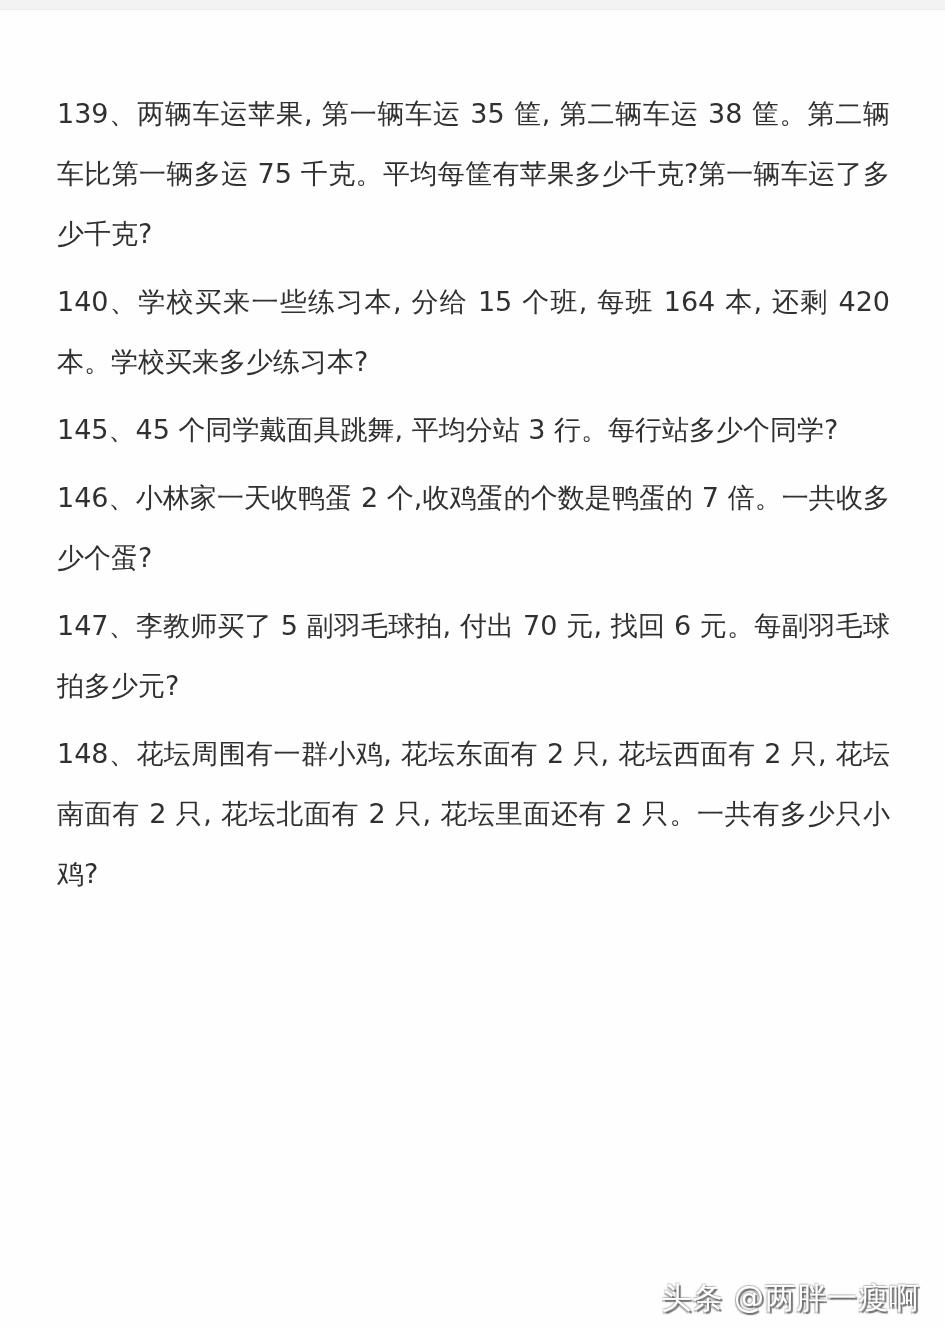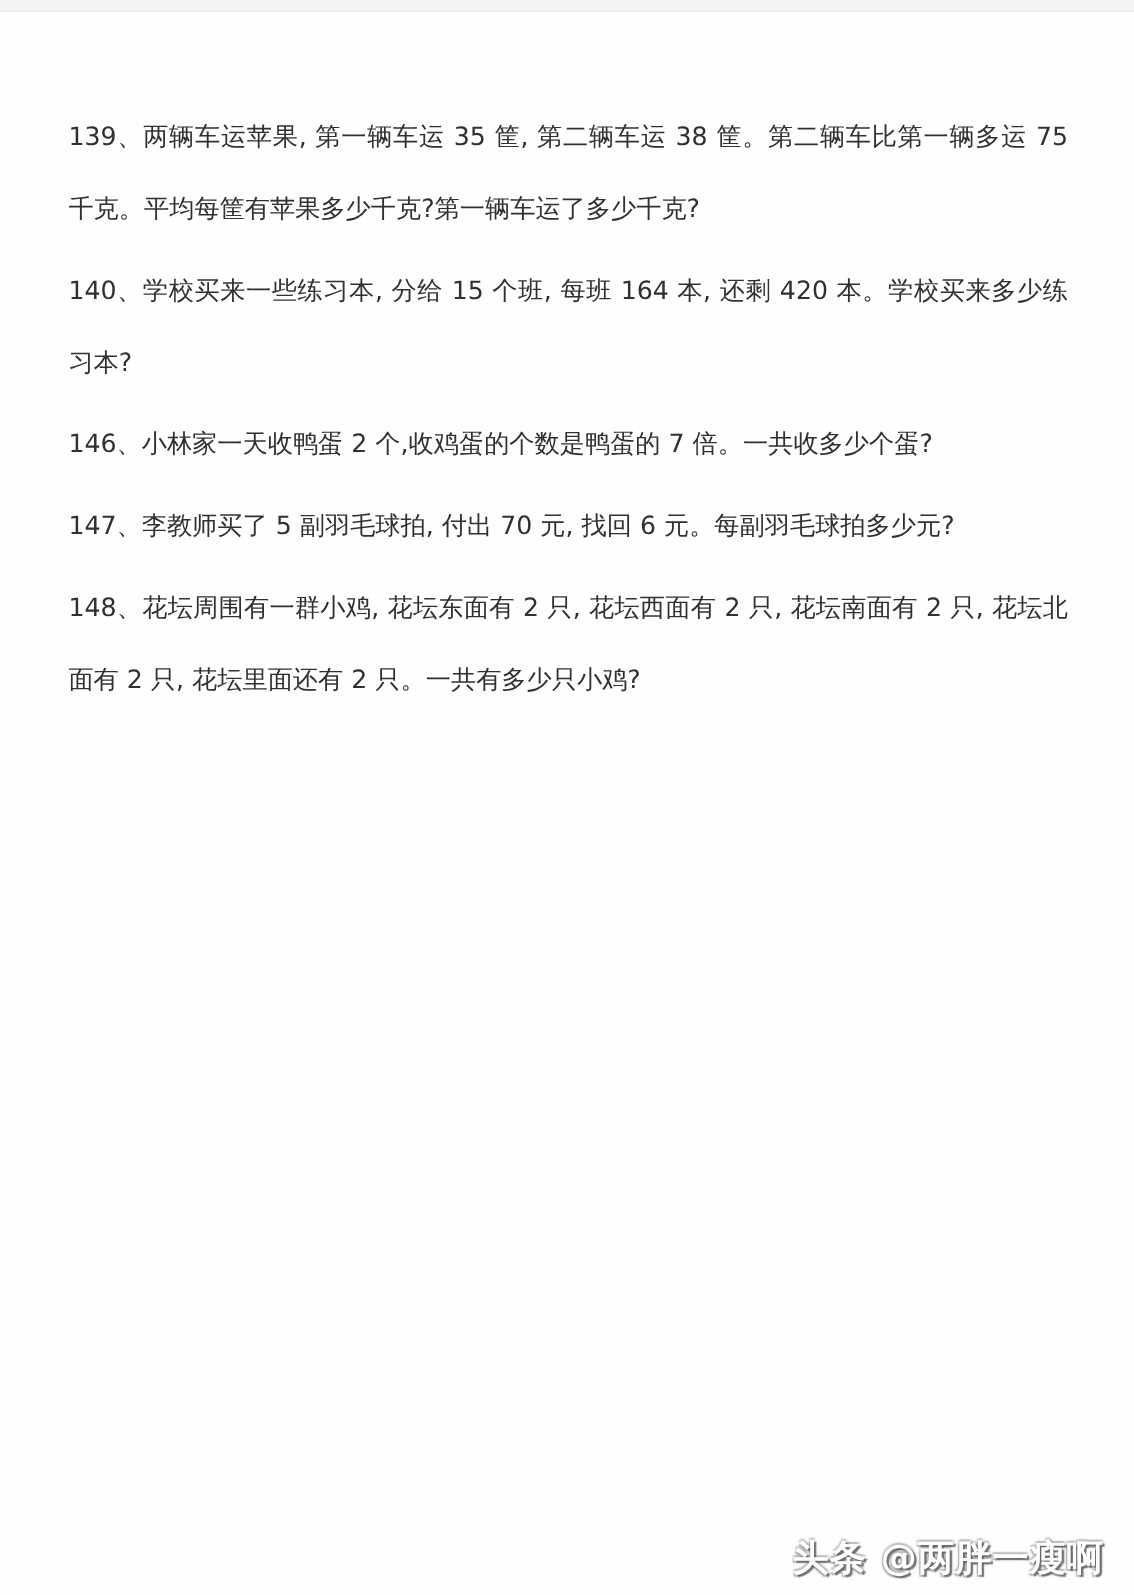--- a/index.html
+++ b/index.html
@@ -23,50 +23,51 @@
     background: #f3f3f3;
     border-bottom: 1px solid #ececec;
   }
   .content {
     position: absolute;
     top: 84px;
     left: 57px;
     right: 55px;
   }
   p.problem {
-    font-size: 21px;
+    font-size: 27px;
     line-height: 60px;
     margin: 0 0 8px 0;
     color: #303030;
     text-align: justify;
     font-weight: 500;
     word-break: break-all;
   }
   .watermark {
     position: absolute;
     right: 25px;
     bottom: 10px;
     font-size: 30px;
-    font-weight: bold;
+    font-weight: normal;
     color: #ffffff;
     letter-spacing: 1px;
     text-shadow:
       2px 2px 1px rgba(90, 90, 90, 0.85),
       -1px -1px 1px rgba(170, 170, 170, 0.55),
       1px -1px 1px rgba(150, 150, 150, 0.4),
       -1px 2px 1px rgba(120, 120, 120, 0.5);
     text-align: center;
   }
 </style>
 </head>
 <body>
 
 <div class="top-bar"></div>
 
 <div class="content">
   <p class="problem">139、两辆车运苹果, 第一辆车运 35 筐, 第二辆车运 38 筐。第二辆车比第一辆多运 75 千克。平均每筐有苹果多少千克?第一辆车运了多少千克?</p>
   <p class="problem">140、学校买来一些练习本, 分给 15 个班, 每班 164 本, 还剩 420 本。学校买来多少练习本?</p>
+  <p class="problem">145、45 个同学戴面具跳舞, 平均分站 3 行。每行站多少个同学?</p>
   <p class="problem">146、小林家一天收鸭蛋 2 个,收鸡蛋的个数是鸭蛋的 7 倍。一共收多少个蛋?</p>
   <p class="problem">147、李教师买了 5 副羽毛球拍, 付出 70 元, 找回 6 元。每副羽毛球拍多少元?</p>
   <p class="problem">148、花坛周围有一群小鸡, 花坛东面有 2 只, 花坛西面有 2 只, 花坛南面有 2 只, 花坛北面有 2 只, 花坛里面还有 2 只。一共有多少只小鸡?</p>
 </div>
 
 <div class="watermark">头条 @两胖一瘦啊</div>
 
 </body></html>

